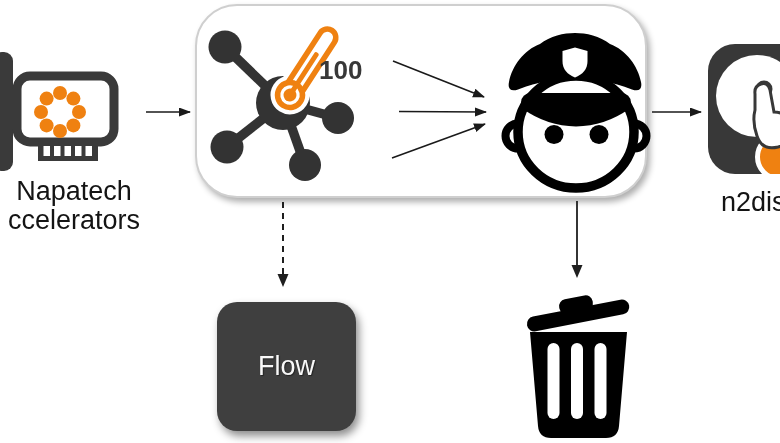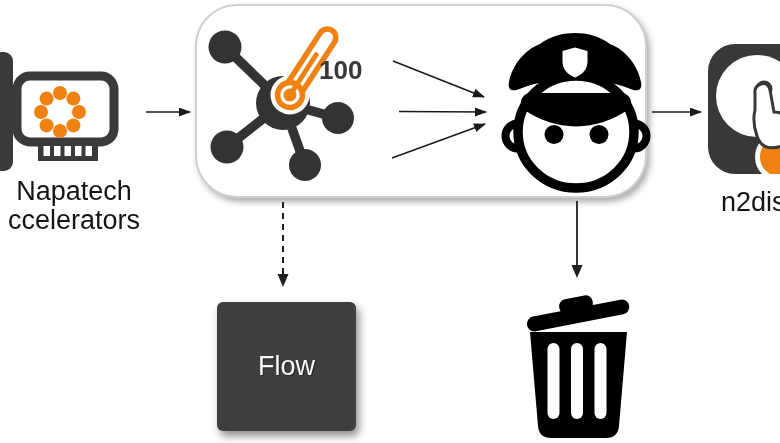--- a/index.html
+++ b/index.html
@@ -9,21 +9,21 @@
   }
   .abs{position:absolute;}
   .label{color:#161616;}
   #napatech-label{left:-28px;top:177px;width:204px;text-align:center;
     font-size:27px;line-height:29px;color:#141414;}
   #probe-box{left:195px;top:4px;width:452px;height:194px;background:#fff;
     border:2px solid #cfcfcf;border-radius:42px;
     box-shadow:3px 4px 6px rgba(0,0,0,0.32);box-sizing:border-box;}
   #n2disk-label{left:721px;top:187px;font-size:27px;color:#141414;white-space:nowrap;}
   #flow-collector-box{left:217px;top:302px;width:139px;height:129px;background:#3f3f3f;
-    border-radius:6px;box-shadow:3px 5px 9px rgba(0,0,0,0.45);
+    border-radius:20px;box-shadow:3px 5px 9px rgba(0,0,0,0.45);
     display:flex;flex-direction:column;align-items:center;justify-content:center;}
   #flow-collector-box .fc-line{color:#f8f8f8;font-size:27px;line-height:37px;
     text-shadow:1px 1px 1px rgba(0,0,0,0.45);}
   svg{display:block;overflow:visible;}
   svg text{font-family:"Liberation Sans",sans-serif;}
 </style>
 </head>
 <body>
 
 <div id="canvas">

